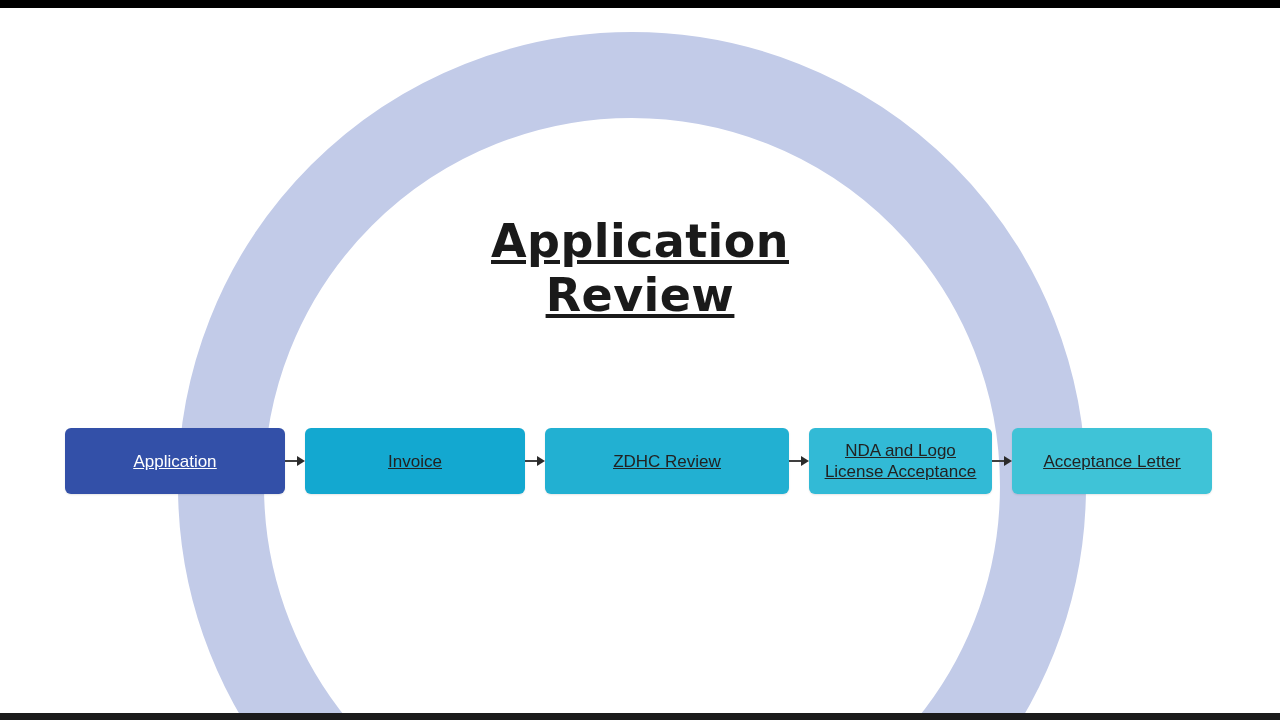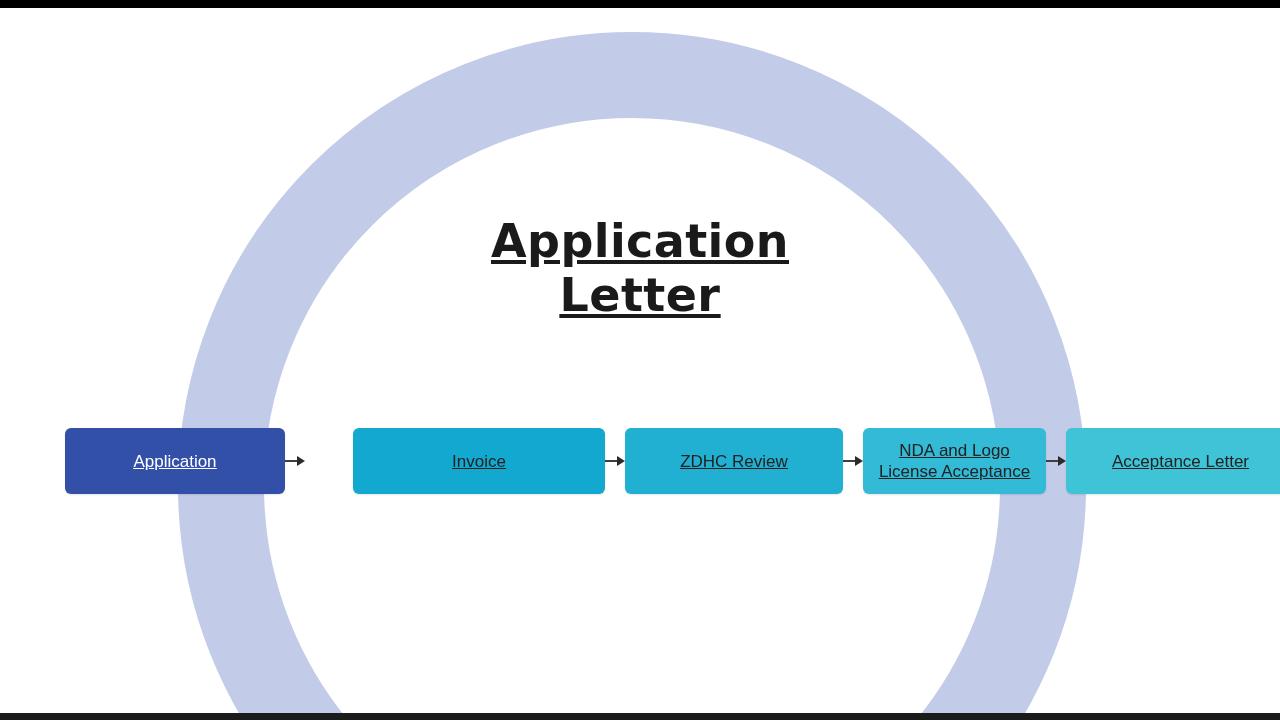--- a/index.html
+++ b/index.html
@@ -80,24 +80,24 @@
     text-align:center;
     font-size:17px;
     line-height:21px;
     color:#222222;
     padding:0 8px;
     box-shadow:0 1px 2px rgba(0,0,0,0.10);
     flex:0 0 auto;
   }
   .node .lbl { display:block; }
   .node-1 { width:220px; background:#3350a8; color:#ffffff; }
-  .node-2 { width:252px; background:#13a8d0;margin-left:48px; }
-  .node-3 { width:218px; background:#22b0d2; }
+  .node-2 { width:220px; background:#13a8d0; }
+  .node-3 { width:244px; background:#22b0d2; }
   .node-4 { width:183px; background:#32bad6; }
-  .node-5 { width:229px; background:#3fc3d7; }
+  .node-5 { width:200px; background:#3fc3d7; }
 
   .arrow {
     flex:0 0 auto;
     width:20px;
     height:14px;
     position:relative;
     display:flex;
     align-items:center;
   }
   .arrow .shaft {
@@ -121,21 +121,21 @@
 <div class="slide">
 
   <div class="bar-top"></div>
 
   <div class="ring-wrap">
     <div class="ring"></div>
   </div>
 
   <div class="title">
     <span class="line">Application</span>
-    <span class="line">Letter</span>
+    <span class="line">Review</span>
   </div>
 
   <div class="flow">
 
     <div class="node node-1">
       <span class="lbl">Application</span>
     </div>
 
     <div class="arrow">
       <span class="shaft"></span>

